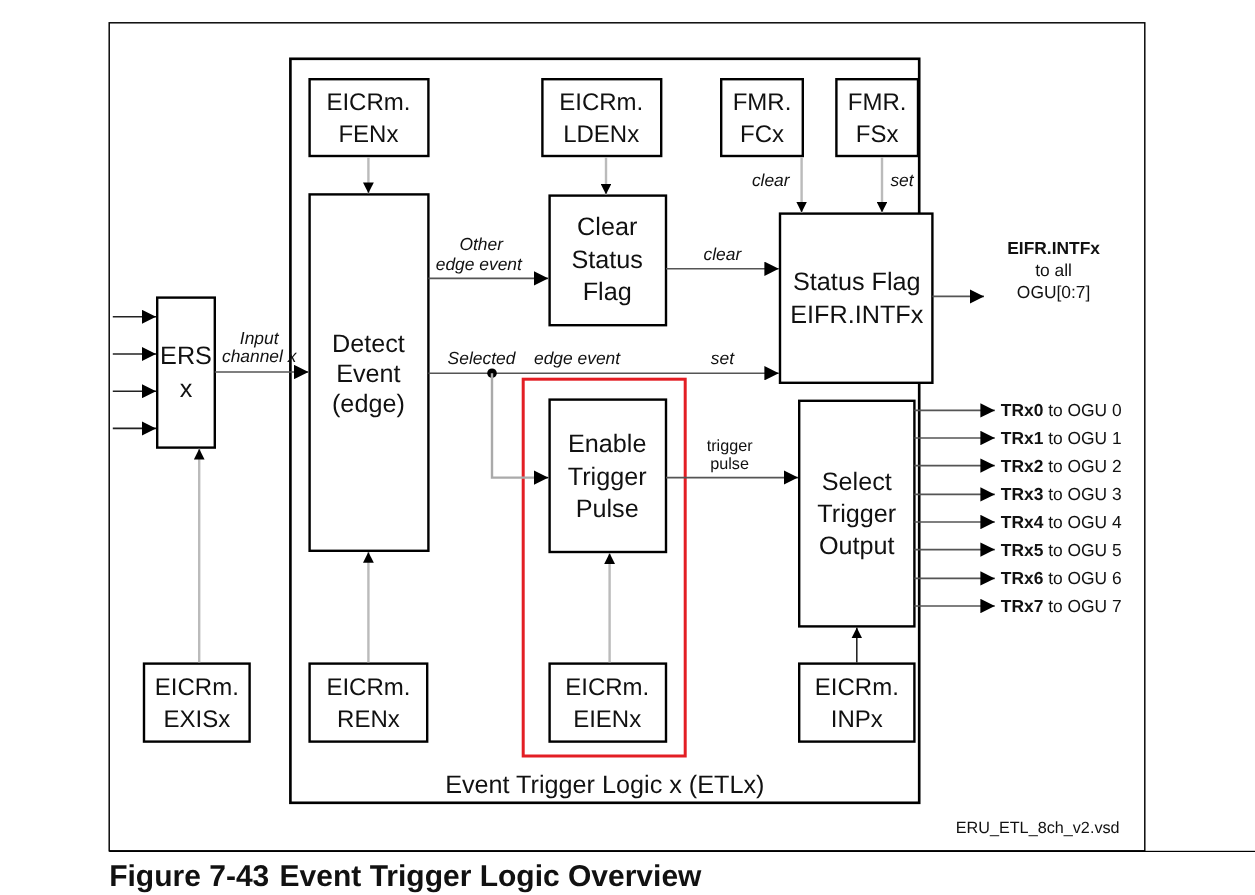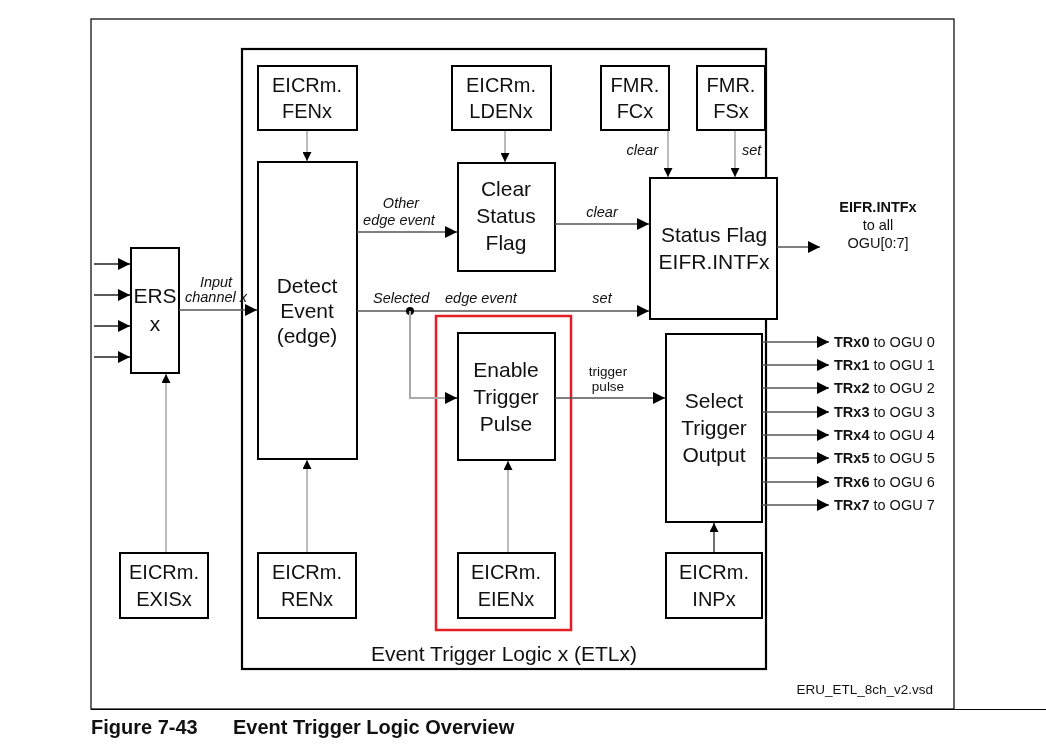--- a/index.html
+++ b/index.html
@@ -11,21 +11,21 @@
   .wire { stroke:#555555; stroke-width:1.3; fill:none; }
   .wire-k { stroke:#222222; stroke-width:1.3; fill:none; }
   .wire-g { stroke:#bbbbbb; stroke-width:2; fill:none; }
   .hl { fill:none; stroke:#e31e24; stroke-width:2.5; }
   .t-box { font-family:"Liberation Sans", sans-serif; font-size:20px; fill:#111111; text-anchor:middle; }
   .t-big { font-family:"Liberation Sans", sans-serif; font-size:21px; fill:#111111; text-anchor:middle; }
   .t-it { font-family:"Liberation Sans", sans-serif; font-size:14.5px; font-style:italic; fill:#111111; }
   .t-lbl { font-family:"Liberation Sans", sans-serif; font-size:14.5px; fill:#111111; }
   .t-bold { font-weight:bold; }
   .t-small { font-family:"Liberation Sans", sans-serif; font-size:13.5px; fill:#111111; }
-  .caption { position:absolute; left:91px; top:716px; font-family:"Liberation Sans", sans-serif; font-weight:bold; font-size:20px; color:#111; white-space:pre; }
+  .caption { position:absolute; left:91px; top:716px; font-family:"Liberation Sans", sans-serif; font-weight:bold; font-size:25px; color:#111; white-space:pre; }
   .caption span { display:inline-block; }
   .cap-num { width:142px; }
   .rule { position:absolute; left:91px; top:709px; width:955px; height:1px; background:#000; }
 </style>
 </head>
 <body>
 
 <svg width="1046" height="746" viewBox="0 0 1046 746">
   <defs>
     <marker id="arr" viewBox="0 0 10 10" refX="10" refY="5" markerWidth="9" markerHeight="9" orient="auto" markerUnits="userSpaceOnUse">

